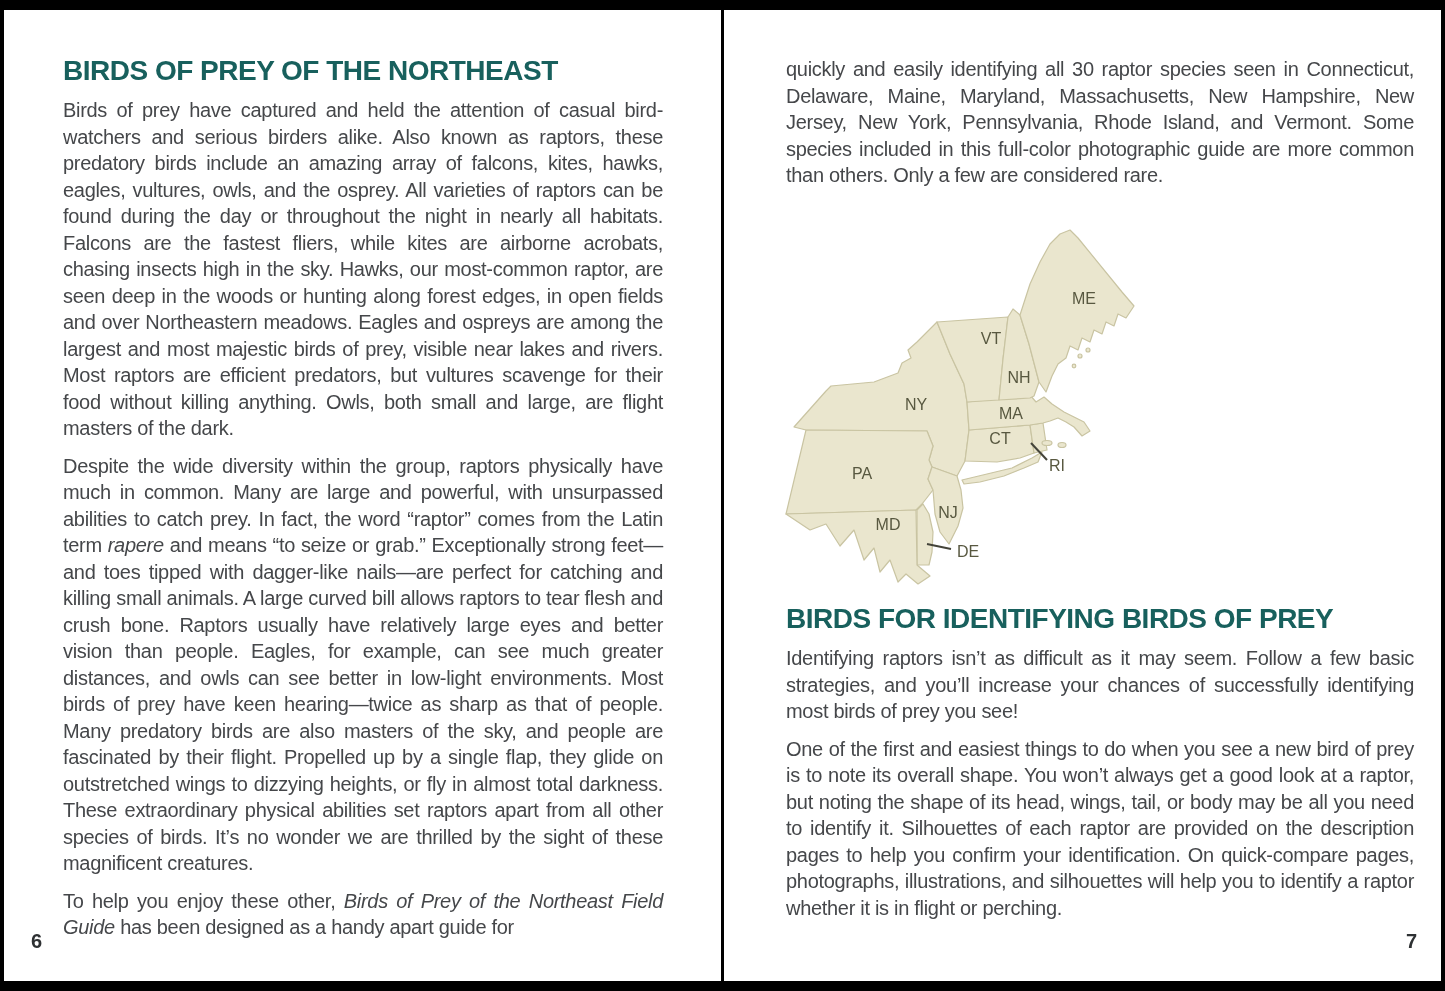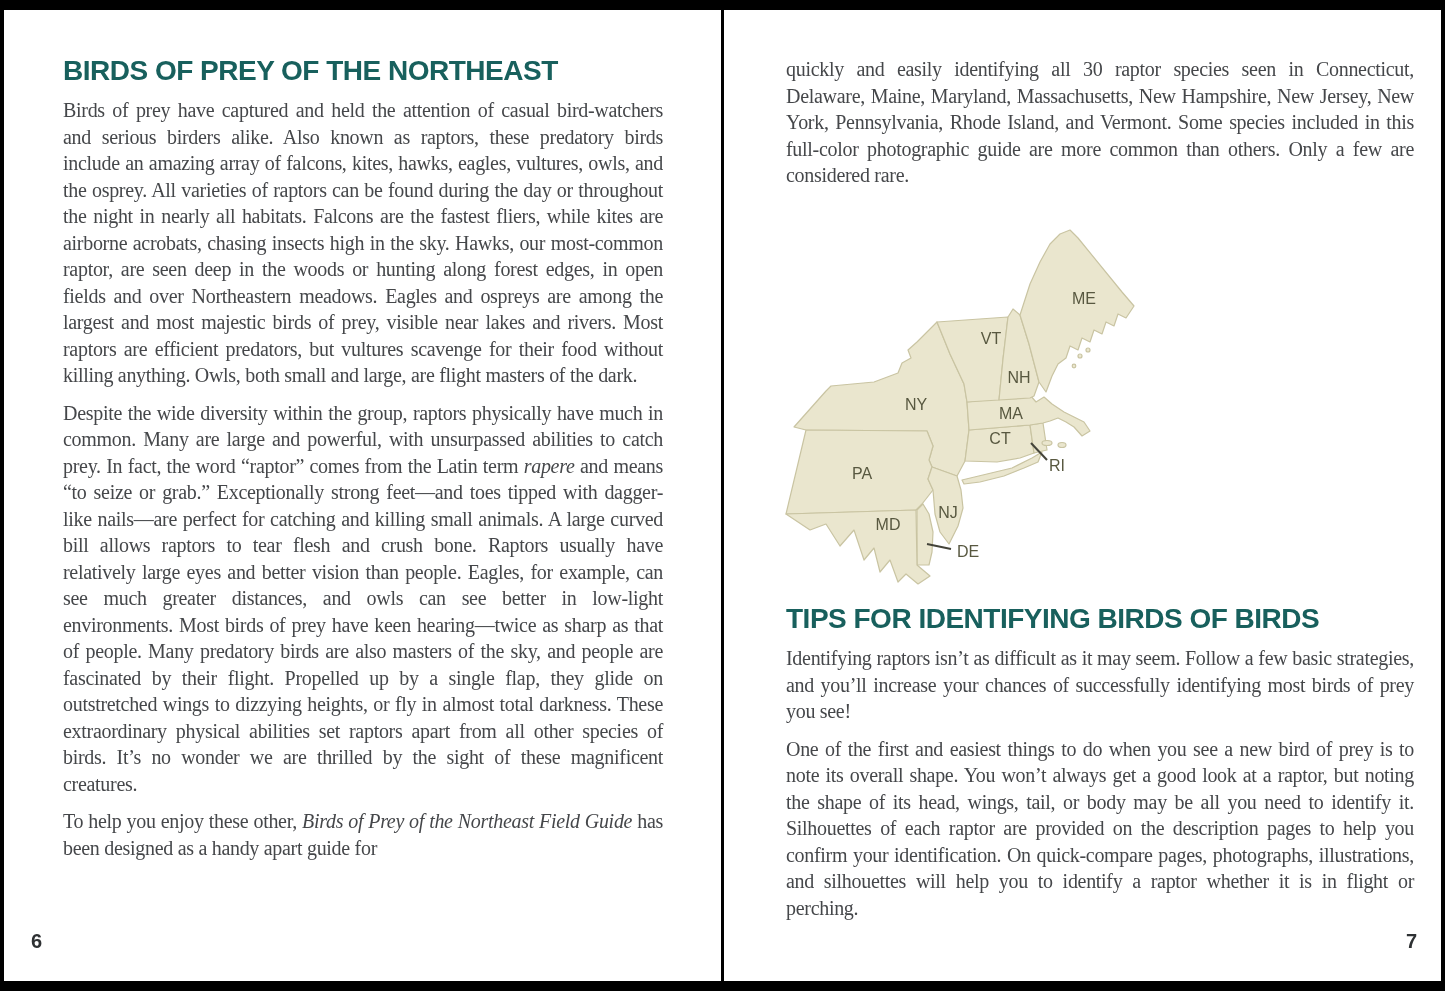--- a/index.html
+++ b/index.html
@@ -13,21 +13,21 @@
   .col { position:absolute; width:600px; }
   .col-left  { left:59px; top:44px; }
   .col-intro { left:62px; top:46px; width:628px; }
   .col-tips  { left:62px; top:592px; width:628px; }
   h1 {
     margin:0 0 9px 0; font-size:28px; line-height:34px; font-weight:700;
     letter-spacing:-0.5px; color:var(--heading,#18605d);
   }
   p.body {
     margin:0 0 11px 0; font-size:20px; line-height:26.5px;
-    letter-spacing:-0.3px; text-align:justify; color:var(--body-text,#45474a);font-family:Liberation Serif, serif;
+    letter-spacing:-0.3px; text-align:justify; color:var(--body-text,#45474a);
   }
   p.body em { font-style:italic; }
   .pagenum {
     position:absolute; top:920px; font-size:20px; font-weight:700; color:#2e3133;
   }
   .pagenum.left  { left:27px; }
   .pagenum.right { right:24px; }
   .map-wrap { position:absolute; left:58px; top:214px; width:410px; height:372px; }
   svg text {
     font-family:"Liberation Sans", sans-serif; font-size:16px;
@@ -89,21 +89,21 @@
           <text x="275" y="247">RI</text>
           <text x="80" y="255">PA</text>
           <text x="166" y="294">NJ</text>
           <text x="106" y="306">MD</text>
           <text x="186" y="333">DE</text>
         </g>
       </svg>
     </div>
 
     <div class="col col-tips">
-      <h1>TIPS FOR IDENTIFYING BIRDS OF BIRDS</h1>
+      <h1>BIRDS FOR IDENTIFYING BIRDS OF PREY</h1>
       <p class="body"><span>Identifying raptors isn’t as difficult as it may seem. Follow a few basic strategies, and you’ll increase your chances of successfully identifying most birds of prey you see!</span></p>
       <p class="body"><span>One of the first and easiest things to do when you see a new bird of prey is to note its overall shape. You won’t always get a good look at a raptor, but noting the shape of its head, wings, tail, or body may be all you need to identify it. Silhouettes of each raptor are provided on the description pages to help you confirm your identification. On quick-compare pages, photographs, illustrations, and silhouettes will help you to identify a raptor whether it is in flight or perching.</span></p>
     </div>
 
     <div class="pagenum right">7</div>
   </div>
 
 </div>
 
 </body></html>

